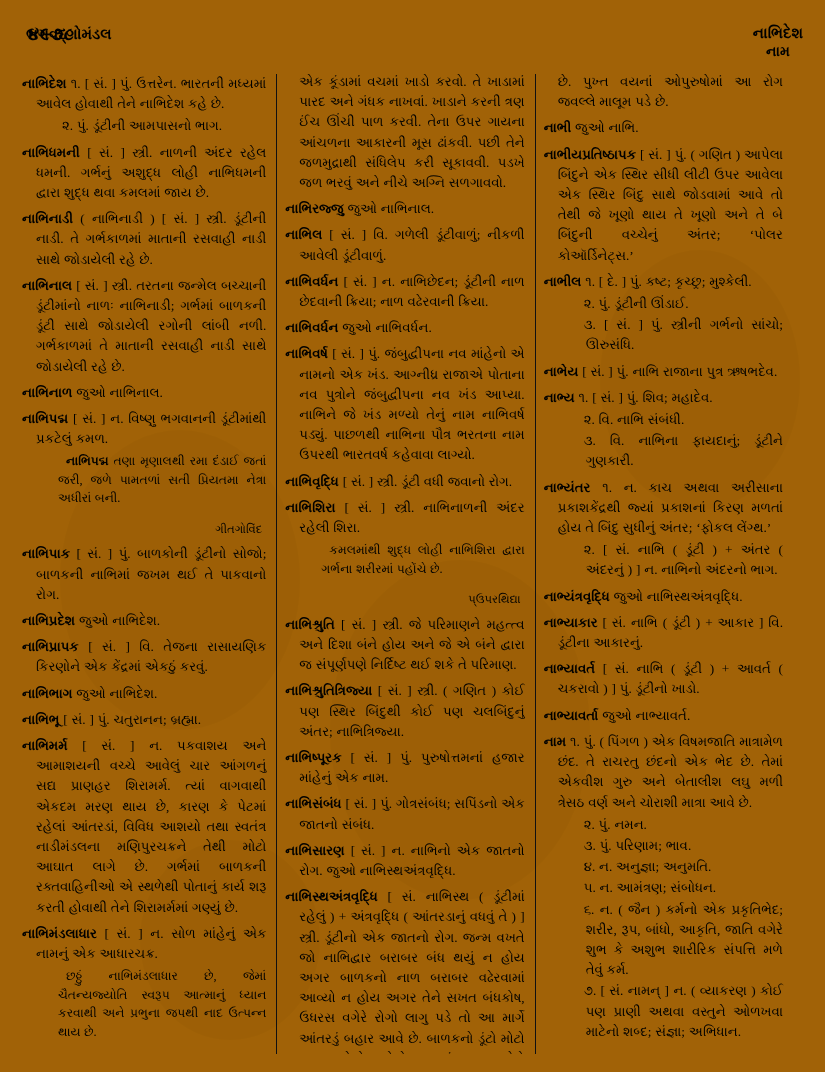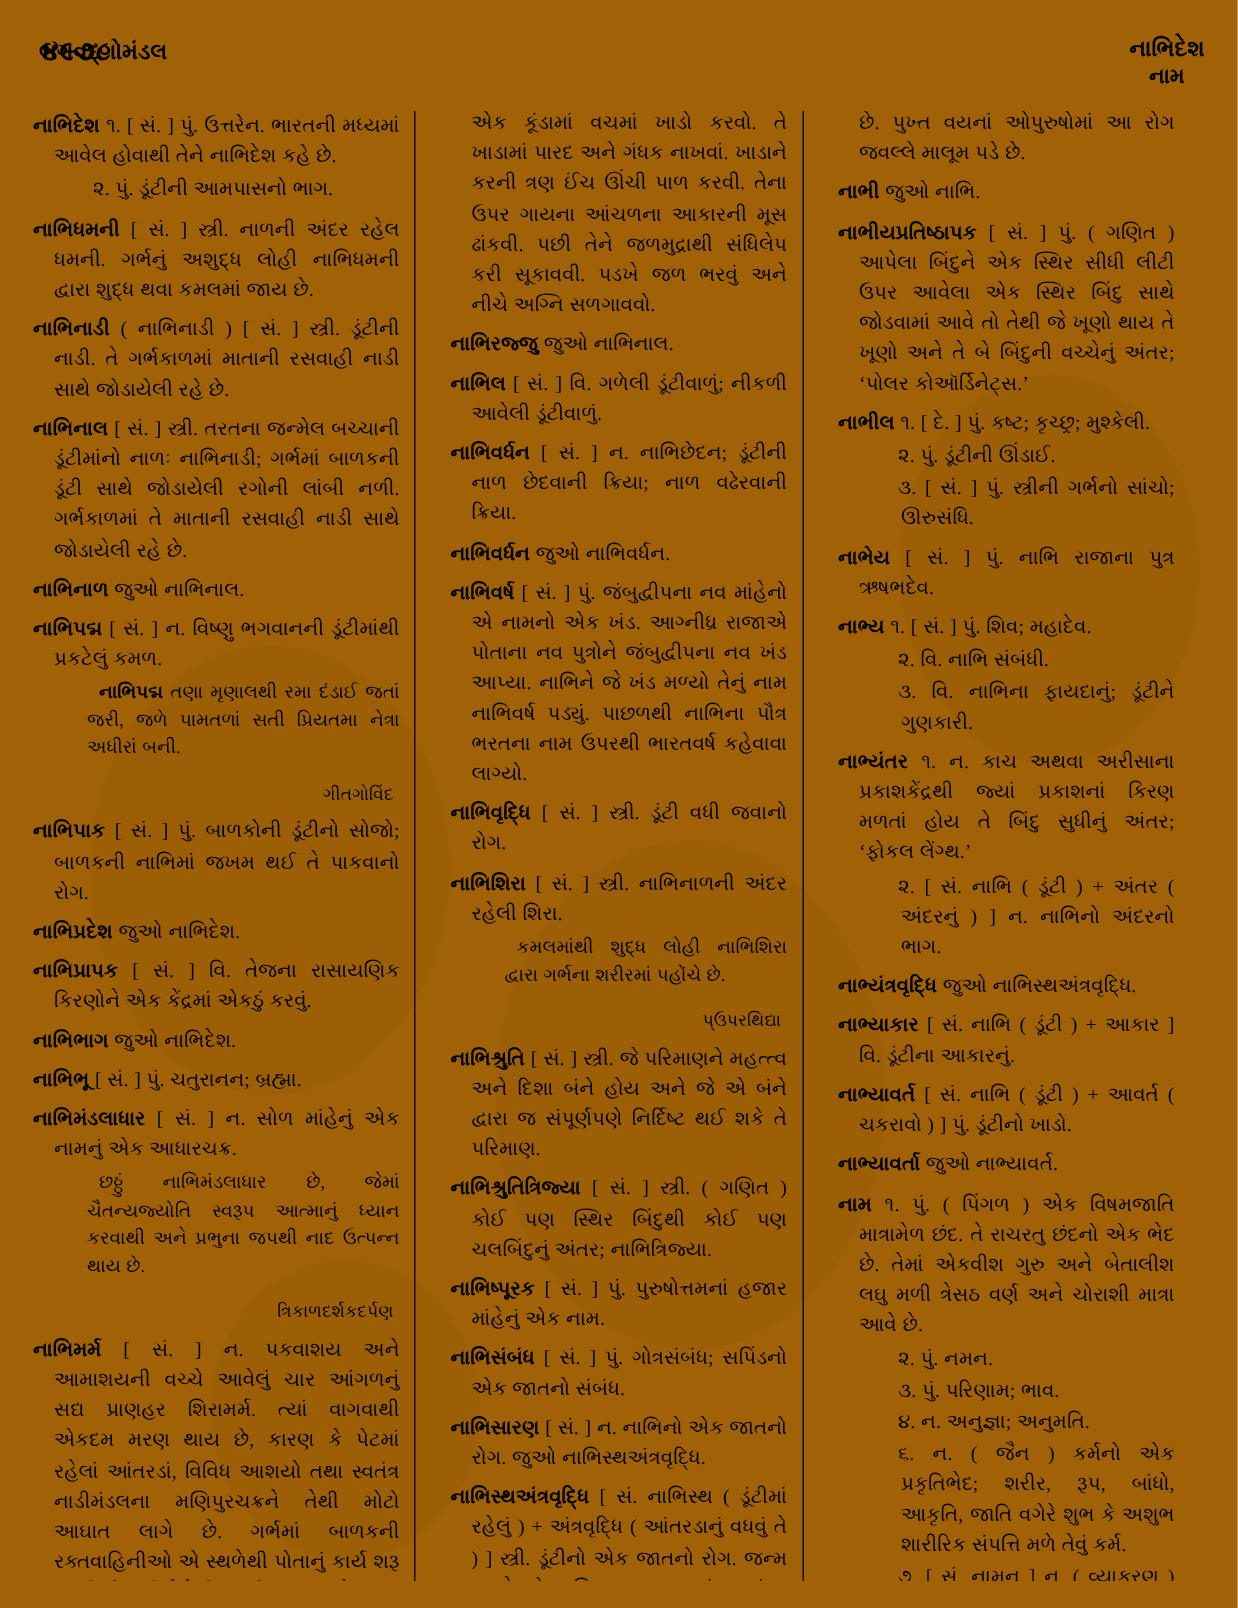--- a/index.html
+++ b/index.html
@@ -84,21 +84,21 @@
     display: flex;
   }
   .col {
     position: relative;
     box-sizing: border-box;
     width: 33.333%;
     padding: 0 10px 0 4px;
     overflow: hidden;
   }
   .col + .col { border-left: 1px solid #111; }
-  .col-2, .col-3 { padding-left: 23px; }
+  .col-2, .col-3 { padding-left: 8px; }
 
   
   .entry {
     margin: 0 0 6px 0;
     font-size: 13.3px;
     line-height: 1.52;
     text-align: justify;
     text-indent: 0;
     padding-left: 14px;
     text-justify: inter-word;
@@ -172,22 +172,22 @@
         <p class="entry"><span class="hw">નાભિધમની</span><span> [ સં. ] સ્ત્રી. નાળની અંદર રહેલ ધમની. ગર્ભનું અશુદ્ધ લોહી નાભિધમની દ્વારા શુદ્ધ થવા કમલમાં જાય છે.</span></p>
         <p class="entry"><span class="hw">નાભિનાડી</span><span> ( નાભિનાડી ) [ સં. ] સ્ત્રી. ડૂંટીની નાડી. તે ગર્ભકાળમાં માતાની રસવાહી નાડી સાથે જોડાયેલી રહે છે.</span></p>
         <p class="entry"><span class="hw">નાભિનાલ</span><span> [ સં. ] સ્ત્રી. તરતના જન્મેલ બચ્ચાની ડૂંટીમાંનો નાળઃ નાભિનાડી; ગર્ભમાં બાળકની ડૂંટી સાથે જોડાયેલી રગોની લાંબી નળી. ગર્ભકાળમાં તે માતાની રસવાહી નાડી સાથે જોડાયેલી રહે છે.</span></p>
         <p class="entry"><span class="hw">નાભિનાળ</span><span> જુઓ નાભિનાલ.</span></p>
         <p class="entry"><span class="hw">નાભિપદ્મ</span><span> [ સં. ] ન. વિષ્ણુ ભગવાનની ડૂંટીમાંથી પ્રકટેલું કમળ.</span><span class="quote"><span class="hw">નાભિપદ્મ</span><span> તણા મૃણાલથી રમા દંડાઈ જતાં જરી, જળે પામતળાં સતી પ્રિયતમા નેત્રા અધીરાં બની.</span></span><span class="cite">ગીતગોવિંદ</span></p>
         <p class="entry"><span class="hw">નાભિપાક</span><span> [ સં. ] પું. બાળકોની ડૂંટીનો સોજો; બાળકની નાભિમાં જખમ થઈ તે પાકવાનો રોગ.</span></p>
         <p class="entry"><span class="hw">નાભિપ્રદેશ</span><span> જુઓ નાભિદેશ.</span></p>
         <p class="entry"><span class="hw">નાભિપ્રાપક</span><span> [ સં. ] વિ. તેજના રાસાયણિક કિરણોને એક કેંદ્રમાં એકઠું કરવું.</span></p>
         <p class="entry"><span class="hw">નાભિભાગ</span><span> જુઓ નાભિદેશ.</span></p>
         <p class="entry"><span class="hw">નાભિભૂ</span><span> [ સં. ] પું. ચતુરાનન; બ્રહ્મા.</span></p>
+        <p class="entry"><span class="hw">નાભિમર્મ</span><span> [ સં. ] ન. પકવાશય અને આમાશયની વચ્ચે આવેલું ચાર આંગળનું સદ્ય પ્રાણહર શિરામર્મ. ત્યાં વાગવાથી એકદમ મરણ થાય છે, કારણ કે પેટમાં રહેલાં આંતરડાં, વિવિધ આશયો તથા સ્વતંત્ર નાડીમંડલના મણિપુરચક્રને તેથી મોટો આઘાત લાગે છે. ગર્ભમાં બાળકની રક્તવાહિનીઓ એ સ્થળેથી પોતાનું કાર્ય શરૂ કરતી હોવાથી તેને શિરામર્મમાં ગણ્યું છે.</span></p>
         <p class="entry"><span class="hw">નાભિમંડલાધાર</span><span> [ સં. ] ન. સોળ માંહેનું એક નામનું એક આધારચક્ર.</span><span class="quote"><span>છઠ્ઠું નાભિમંડલાધાર છે, જેમાં ચૈતન્યજ્યોતિ સ્વરૂપ આત્માનું ધ્યાન કરવાથી અને પ્રભુના જપથી નાદ ઉત્પન્ન થાય છે.</span></span><span class="cite">ત્રિકાળદર્શકદર્પણ</span></p>
-        <p class="entry"><span class="hw">નાભિમર્મ</span><span> [ સં. ] ન. પકવાશય અને આમાશયની વચ્ચે આવેલું ચાર આંગળનું સદ્ય પ્રાણહર શિરામર્મ. ત્યાં વાગવાથી એકદમ મરણ થાય છે, કારણ કે પેટમાં રહેલાં આંતરડાં, વિવિધ આશયો તથા સ્વતંત્ર નાડીમંડલના મણિપુરચક્રને તેથી મોટો આઘાત લાગે છે. ગર્ભમાં બાળકની રક્તવાહિનીઓ એ સ્થળેથી પોતાનું કાર્ય શરૂ કરતી હોવાથી તેને શિરામર્મમાં ગણ્યું છે.</span></p>
         <p class="entry"></p>
       </div>
       <div class="col col-2">
         <p class="entry cont"><span>એક કૂંડામાં વચમાં ખાડો કરવો. તે ખાડામાં પારદ અને ગંધક નાખવાં. ખાડાને કરની ત્રણ ઈંચ ઊંચી પાળ કરવી. તેના ઉપર ગાયના આંચળના આકારની મૂસ ઢાંકવી. પછી તેને જળમુદ્રાથી સંધિલેપ કરી સૂકાવવી. પડખે જળ ભરવું અને નીચે અગ્નિ સળગાવવો.</span></p>
         <p class="entry"><span class="hw">નાભિરજ્જુ</span><span> જુઓ નાભિનાલ.</span></p>
         <p class="entry"><span class="hw">નાભિલ</span><span> [ સં. ] વિ. ગળેલી ડૂંટીવાળું; નીકળી આવેલી ડૂંટીવાળું.</span></p>
         <p class="entry"><span class="hw">નાભિવર્ધન</span><span> [ સં. ] ન. નાભિછેદન; ડૂંટીની નાળ છેદવાની ક્રિયા; નાળ વઢેરવાની ક્રિયા.</span></p>
         <p class="entry"><span class="hw">નાભિવર્ધન</span><span> જુઓ નાભિવર્ધન.</span></p>
         <p class="entry"><span class="hw">નાભિવર્ષ</span><span> [ સં. ] પું. જંબુદ્વીપના નવ માંહેનો એ નામનો એક ખંડ. આગ્નીધ્ર રાજાએ પોતાના નવ પુત્રોને જંબુદ્વીપના નવ ખંડ આપ્યા. નાભિને જે ખંડ મળ્યો તેનું નામ નાભિવર્ષ પડ્યું. પાછળથી નાભિના પૌત્ર ભરતના નામ ઉપરથી ભારતવર્ષ કહેવાવા લાગ્યો.</span></p>
         <p class="entry"><span class="hw">નાભિવૃદ્ધિ</span><span> [ સં. ] સ્ત્રી. ડૂંટી વધી જવાનો રોગ.</span></p>
@@ -216,19 +216,20 @@
             <span class="item sense">૨. [ સં. નાભિ ( ડૂંટી ) + અંતર ( અંદરનું ) ] ન. નાભિનો અંદરનો ભાગ.</span>
           </span></p>
         <p class="entry"><span class="hw">નાભ્યંત્રવૃદ્ધિ</span><span> જુઓ નાભિસ્થઅંત્રવૃદ્ધિ.</span></p>
         <p class="entry"><span class="hw">નાભ્યાકાર</span><span> [ સં. નાભિ ( ડૂંટી ) + આકાર ] વિ. ડૂંટીના આકારનું.</span></p>
         <p class="entry"><span class="hw">નાભ્યાવર્ત</span><span> [ સં. નાભિ ( ડૂંટી ) + આવર્ત ( ચકરાવો ) ] પું. ડૂંટીનો ખાડો.</span></p>
         <p class="entry"><span class="hw">નાભ્યાવર્તા</span><span> જુઓ નાભ્યાવર્ત.</span></p>
         <p class="entry"><span class="hw">નામ</span><span> ૧. પું. ( પિંગળ ) એક વિષમજાતિ માત્રામેળ છંદ. તે રાચરતુ છંદનો એક ભેદ છે. તેમાં એકવીશ ગુરુ અને બેતાલીશ લઘુ મળી ત્રેસઠ વર્ણ અને ચોરાશી માત્રા આવે છે.</span><span class="numlist">
             <span class="item sense">૨. પું. નમન.</span>
             <span class="item sense">૩. પું. પરિણામ; ભાવ.</span>
             <span class="item sense">૪. ન. અનુજ્ઞા; અનુમતિ.</span>
+            <span class="item sense">૫. ન. આમંત્રણ; સંબોધન.</span>
             <span class="item sense">૬. ન. ( જૈન ) કર્મનો એક પ્રકૃતિભેદ; શરીર, રૂપ, બાંધો, આકૃતિ, જાતિ વગેરે શુભ કે અશુભ શારીરિક સંપત્તિ મળે તેવું કર્મ.</span>
             <span class="item sense">૭. [ સં. નામન્ ] ન. ( વ્યાકરણ ) કોઈ પણ પ્રાણી અથવા વસ્તુને ઓળખવા માટેનો શબ્દ; સંજ્ઞા; અભિધાન.</span>
           </span></p>
       </div>
     </div>
 
 </div>
 
 </body></html>

